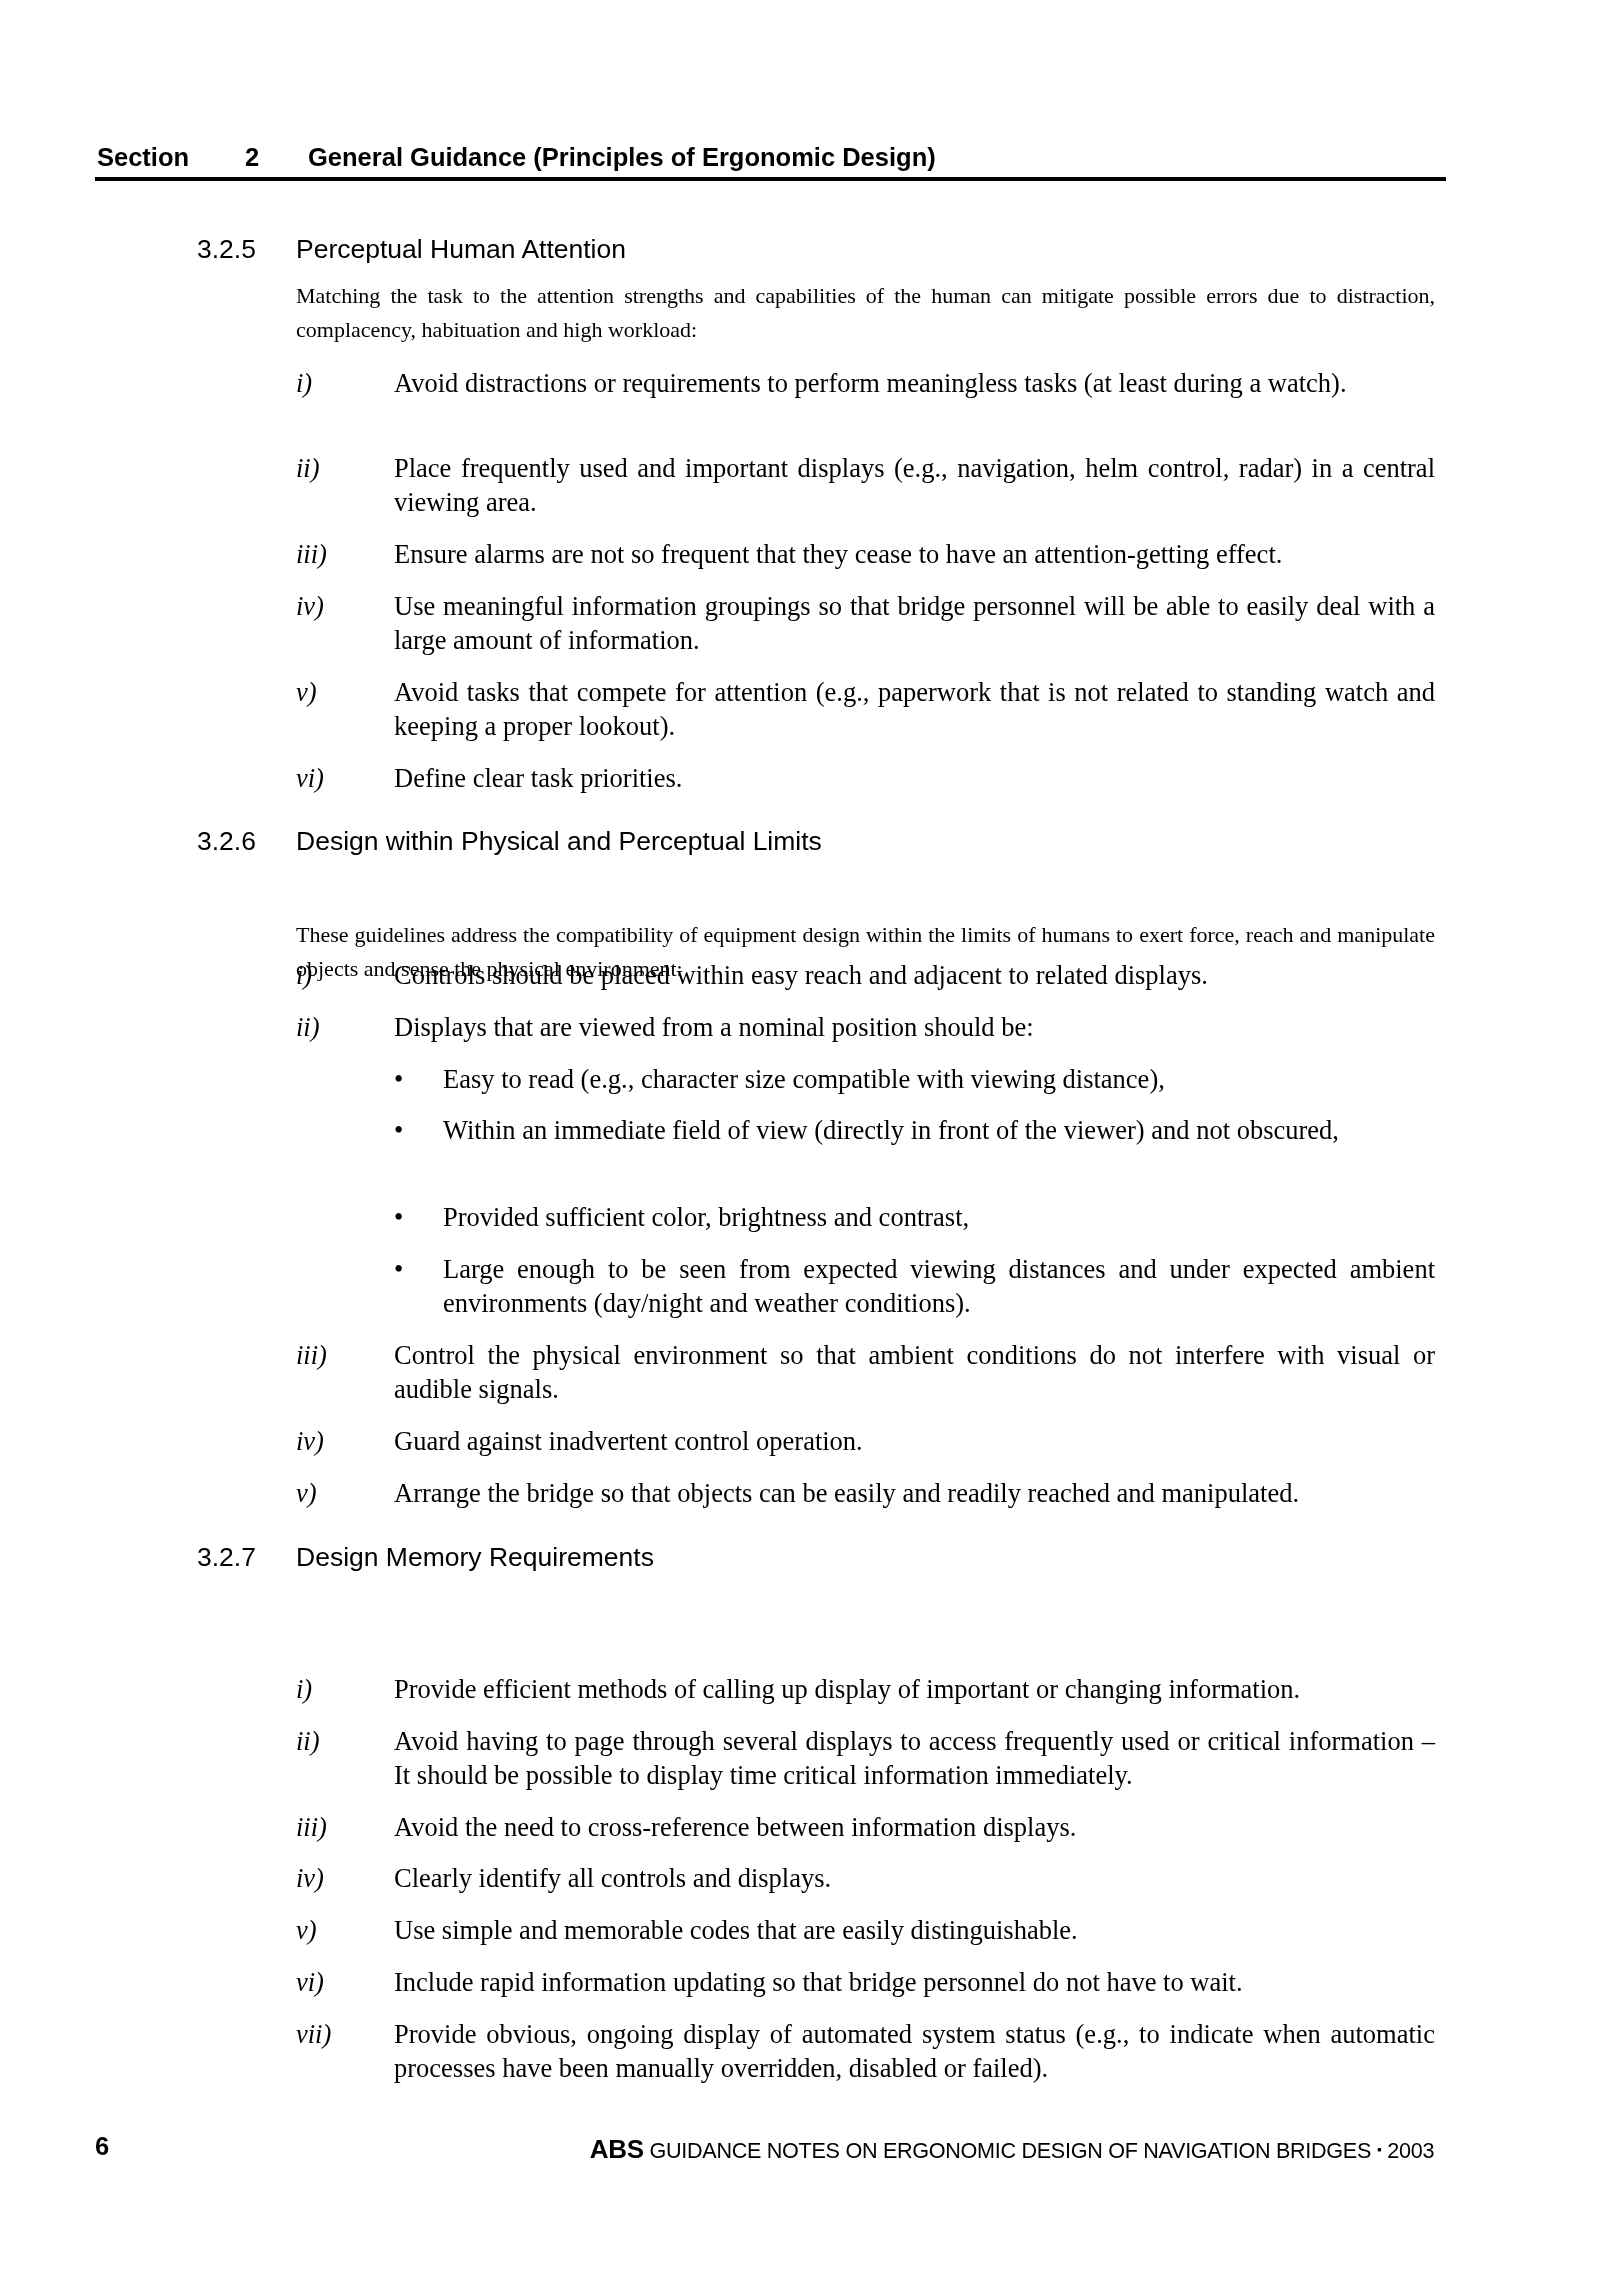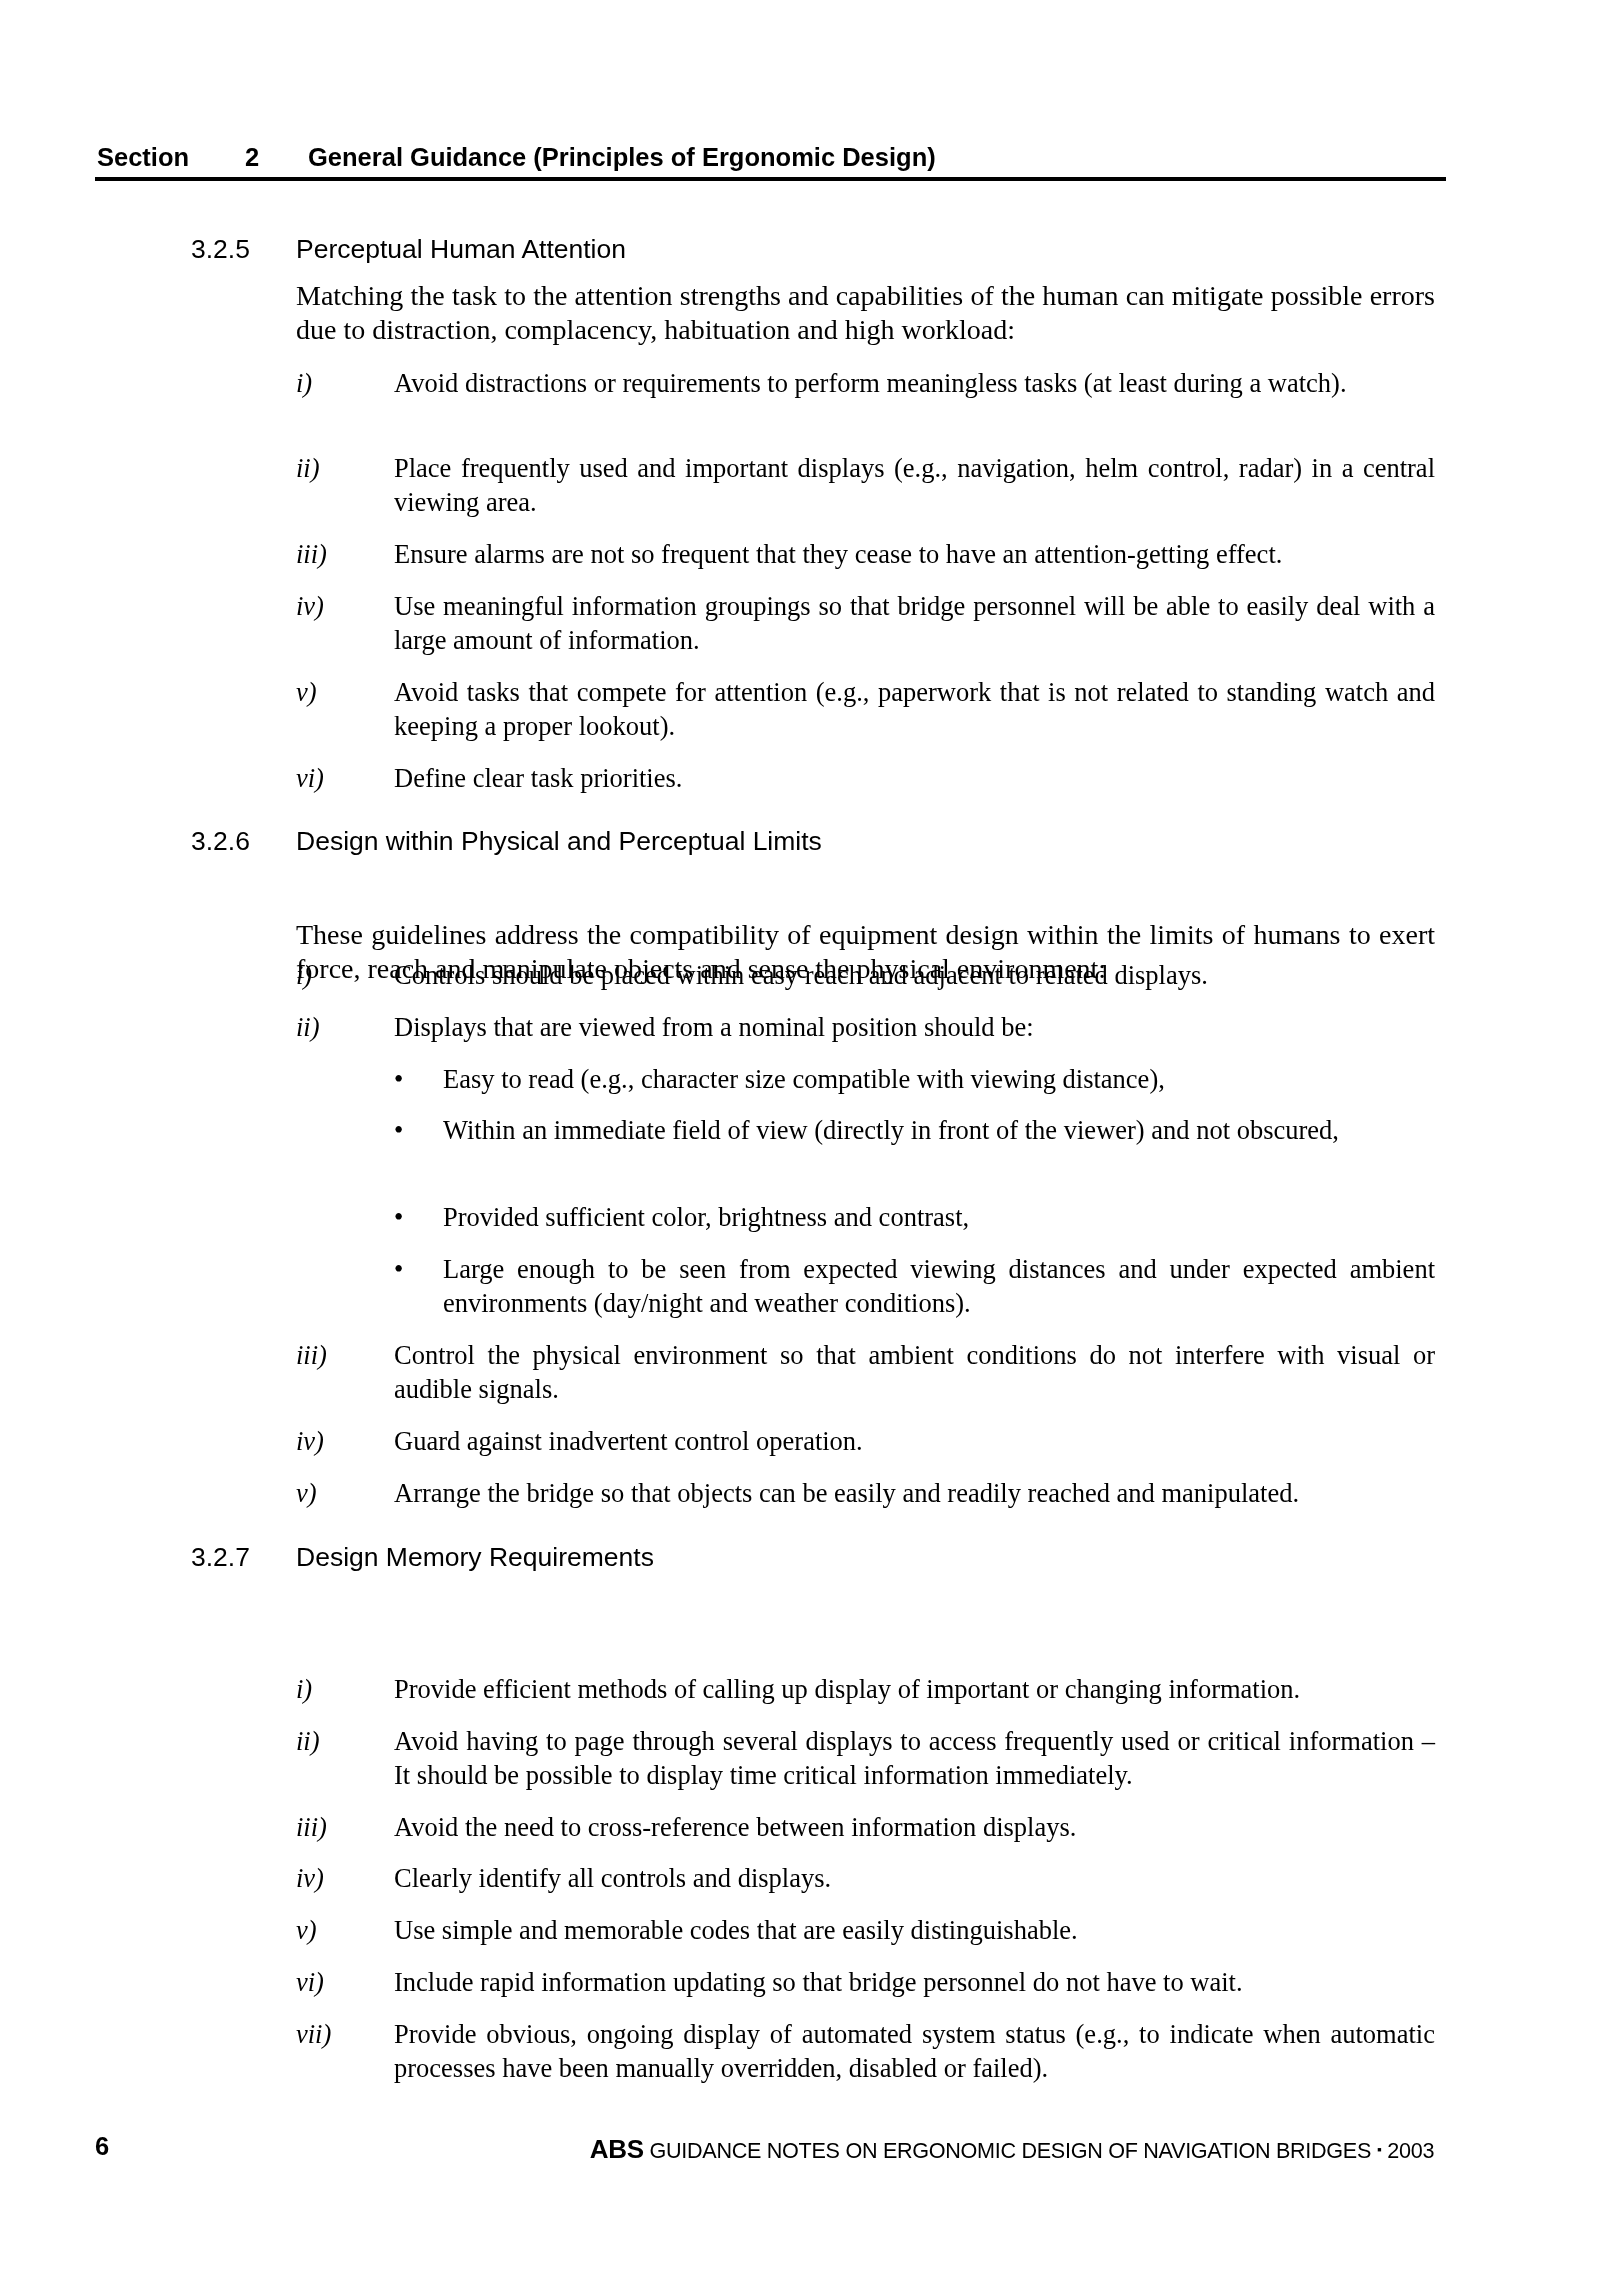--- a/index.html
+++ b/index.html
@@ -6,25 +6,25 @@
   body { width: 1621px; height: 2292px; position: relative; overflow: hidden; color: #000; }
   .page { position: absolute; left: 0; top: 0; width: 1621px; height: 2224px; }
 
   .header { position: absolute; left: 95px; top: 143px; width: 1351px; height: 35px;
             font-family: "Liberation Sans", sans-serif; font-weight: bold; font-size: 25.5px; }
   .header .sec-word { position: absolute; left: 2px; top: 0; }
   .header .sec-num { position: absolute; left: 150px; top: 0; }
   .header .sec-title { position: absolute; left: 213px; top: 0; }
   .header-rule { position: absolute; left: 95px; top: 177px; width: 1351px; height: 3.9px; background: #000; }
   .sec-head { position: absolute; font-family: "Liberation Sans", sans-serif; font-size: 26.5px; line-height: 31px; }
-  .sec-head .num { position: absolute; left: 191px; white-space: nowrap; }
+  .sec-head .num { position: absolute; left: 197px; white-space: nowrap; }
   .sec-head .ttl { position: absolute; left: 296px; white-space: nowrap; }
 
   .para { position: absolute; left: 296px; width: 1139px; font-family: "Liberation Serif", serif;
-          font-size: 28px; line-height: 34px; text-align: justify; }
+          font-size: 22px; line-height: 34px; text-align: justify; }
 
   .item { position: absolute; left: 296px; width: 1139px; font-family: "Liberation Serif", serif;
           font-size: 26.5px; line-height: 34px; }
   .item .lbl { position: absolute; left: 0; top: 0; font-style: italic; }
   .item .txt { position: absolute; left: 98px; top: 0; width: 1041px; text-align: justify; }
 
   .bullet { position: absolute; left: 394px; width: 1041px; font-family: "Liberation Serif", serif;
             font-size: 26.5px; line-height: 34px; }
   .bullet .dot { position: absolute; left: 0; top: 0; }
   .bullet .txt { position: absolute; left: 49px; top: 0; width: 992px; text-align: justify; }

